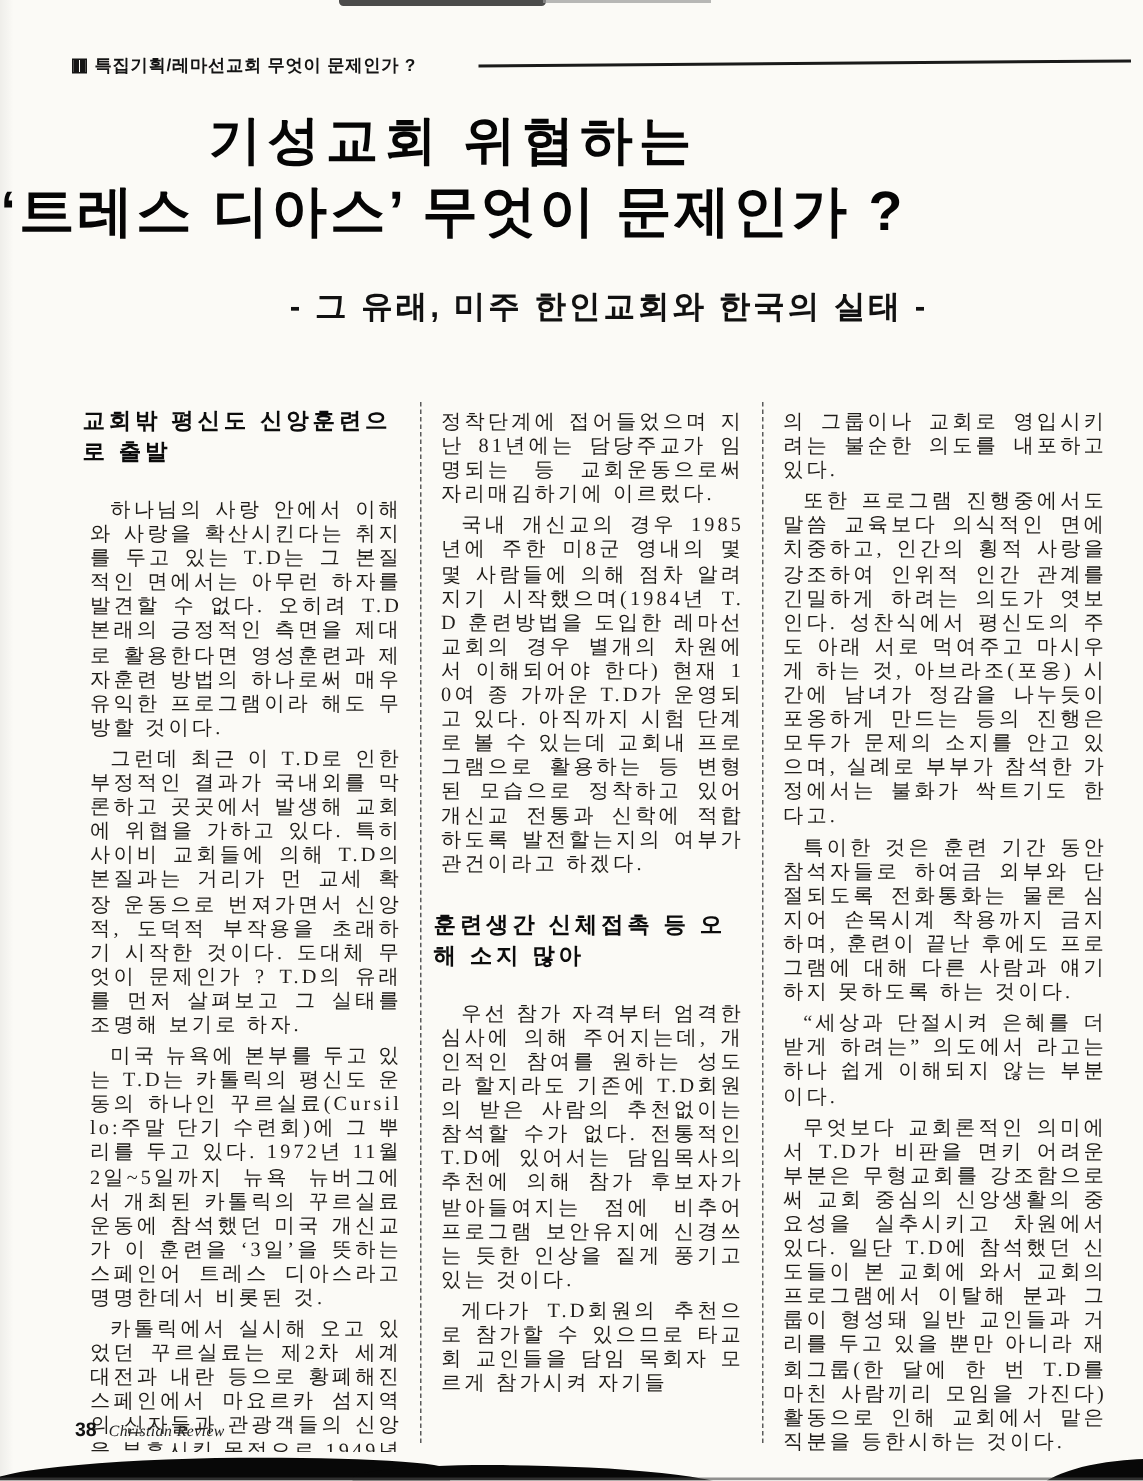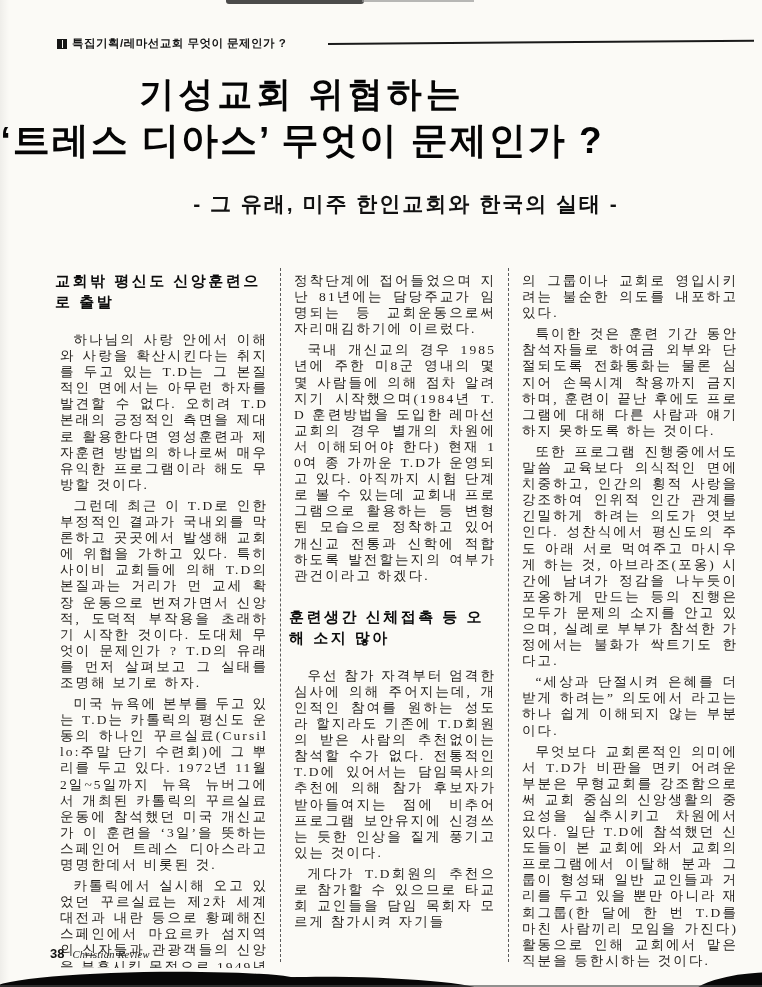--- a/index.html
+++ b/index.html
@@ -16,21 +16,21 @@
   }
   
   .smudge-a{position:absolute;top:0;left:226px;width:138px;height:4px;background:#2b2b2b;border-radius:0 0 3px 3px;opacity:.85;}
   .smudge-b{position:absolute;top:0;left:362px;width:112px;height:2px;background:#9a9a9a;opacity:.7;}
   .scanbar-1{position:absolute;bottom:-9px;left:-10px;width:310px;height:24px;background:#080808;border-radius:55% 45% 0 0/70% 40% 0 0;transform:rotate(-0.5deg);}
   .scanbar-2{position:absolute;bottom:-10px;left:235px;width:250px;height:20px;background:#080808;border-radius:40% 60% 0 0/50% 70% 0 0;transform:rotate(0.6deg);}
   .scanbar-3{position:absolute;bottom:-8px;right:-14px;width:86px;height:20px;background:#080808;border-radius:70% 20% 0 0/90% 30% 0 0;transform:rotate(-5deg);}
   .scanline{position:absolute;bottom:0;left:0;width:762px;height:2px;background:#4a4a4a;opacity:.6;}
 
   
-  .kicker-row{position:absolute;top:36px;left:57px;right:8px;display:flex;align-items:center;}
+  .kicker-row{position:absolute;top:36px;left:48px;right:8px;display:flex;align-items:center;}
   .kicker-box{
     display:inline-block;width:8px;height:8px;margin-right:5px;flex:0 0 auto;
     border:1px solid #151515;
     background:linear-gradient(90deg,#151515 44%,#fbfaf6 44%,#fbfaf6 58%,#151515 58%);
   }
   .kicker{
     font-family:"Liberation Sans", sans-serif;font-weight:700;font-size:11.5px;
     letter-spacing:0.5px;color:#141414;white-space:nowrap;
   }
   .kicker-rule{flex:1 1 auto;height:2px;background:#1a1a1a;margin-left:42px;transform:rotate(-0.45deg);transform-origin:left center;}
@@ -111,22 +111,22 @@
       <p class="indent">국내 개신교의 경우 1985년에 주한 미8군 영내의 몇몇 사람들에 의해 점차 알려지기 시작했으며(1984년 T.D 훈련방법을 도입한 레마선교회의 경우 별개의 차원에서 이해되어야 한다) 현재 10여 종 가까운 T.D가 운영되고 있다. 아직까지 시험 단계로 볼 수 있는데 교회내 프로그램으로 활용하는 등 변형된 모습으로 정착하고 있어 개신교 전통과 신학에 적합하도록 발전할는지의 여부가 관건이라고 하겠다.</p>
       <h2 class="mid">훈련생간 신체접촉 등 오해 소지 많아</h2>
       <p class="indent">우선 참가 자격부터 엄격한 심사에 의해 주어지는데, 개인적인 참여를 원하는 성도라 할지라도 기존에 T.D회원의 받은 사람의 추천없이는 참석할 수가 없다. 전통적인 T.D에 있어서는 담임목사의 추천에 의해 참가 후보자가 받아들여지는 점에 비추어 프로그램 보안유지에 신경쓰는 듯한 인상을 짙게 풍기고 있는 것이다.</p>
       <p class="indent">게다가 T.D회원의 추천으로 참가할 수 있으므로 타교회 교인들을 담임 목회자 모르게 참가시켜 자기들</p>
     </section>
 
     <div class="divider"></div>
 
     <section class="col col-3">
       <p>의 그룹이나 교회로 영입시키려는 불순한 의도를 내포하고 있다.</p>
+      <p class="indent">또한 프로그램 진행중에서도 말씀 교육보다 의식적인 면에 치중하고, 인간의 횡적 사랑을 강조하여 인위적 인간 관계를 긴밀하게 하려는 의도가 엿보인다. 성찬식에서 평신도의 주도 아래 서로 먹여주고 마시우게 하는 것, 아브라조(포옹) 시간에 남녀가 정감을 나누듯이 포옹하게 만드는 등의 진행은 모두가 문제의 소지를 안고 있으며, 실례로 부부가 참석한 가정에서는 불화가 싹트기도 한다고.</p>
       <p class="indent">특이한 것은  훈련 기간 동안 참석자들로 하여금 외부와 단절되도록 전화통화는 물론 심지어 손목시계 착용까지 금지하며, 훈련이 끝난 후에도 프로그램에 대해 다른 사람과 얘기하지 못하도록 하는 것이다.</p>
-      <p class="indent">또한 프로그램 진행중에서도 말씀 교육보다 의식적인 면에 치중하고, 인간의 횡적 사랑을 강조하여 인위적 인간 관계를 긴밀하게 하려는 의도가 엿보인다. 성찬식에서 평신도의 주도 아래 서로 먹여주고 마시우게 하는 것, 아브라조(포옹) 시간에 남녀가 정감을 나누듯이 포옹하게 만드는 등의 진행은 모두가 문제의 소지를 안고 있으며, 실례로 부부가 참석한 가정에서는 불화가 싹트기도 한다고.</p>
       <p class="indent">“세상과 단절시켜 은혜를 더 받게 하려는” 의도에서 라고는 하나 쉽게 이해되지 않는 부분이다.</p>
       <p class="indent">무엇보다 교회론적인 의미에서 T.D가 비판을 면키 어려운 부분은 무형교회를 강조함으로써 교회 중심의 신앙생활의 중요성을 실추시키고 차원에서 있다. 일단 T.D에 참석했던 신도들이 본 교회에 와서 교회의 프로그램에서 이탈해 분과 그룹이 형성돼 일반 교인들과 거리를 두고 있을 뿐만 아니라 재회그룹(한 달에 한 번 T.D를 마친 사람끼리 모임을 가진다) 활동으로 인해 교회에서 맡은 직분을 등한시하는 것이다.</p>
       <h2 class="mid">한인교회 진로와 성장에 큰 타격</h2>
 
     </section>
 
   </div>
 
   <div class="footer">
     <span class="pageno">38</span>

